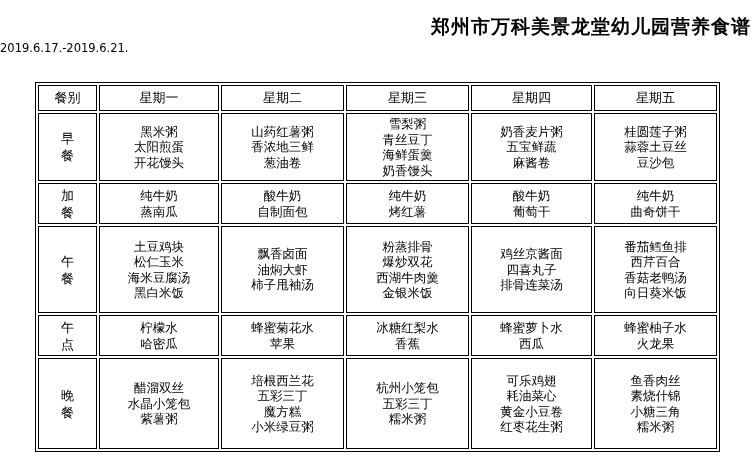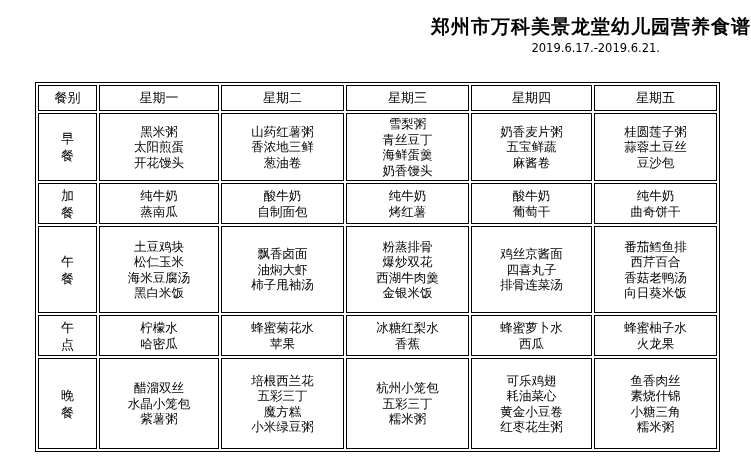--- a/index.html
+++ b/index.html
@@ -19,21 +19,21 @@
   }
   .doc-title {
     text-align: right;
     padding-left: 90px;
     font-size: 19px;
     font-weight: bold;
     letter-spacing: 1px;
     line-height: 24px;
   }
   .date-range {
-    text-align: right;
+    text-align: left;
     padding-right: 91px;
     font-size: 11.5px;
     margin-top: 3px;
     line-height: 14px;
   }
   table.menu {
     margin-left: 35px;
     margin-top: 27px;
     border-collapse: separate;
     border-spacing: 2px;

